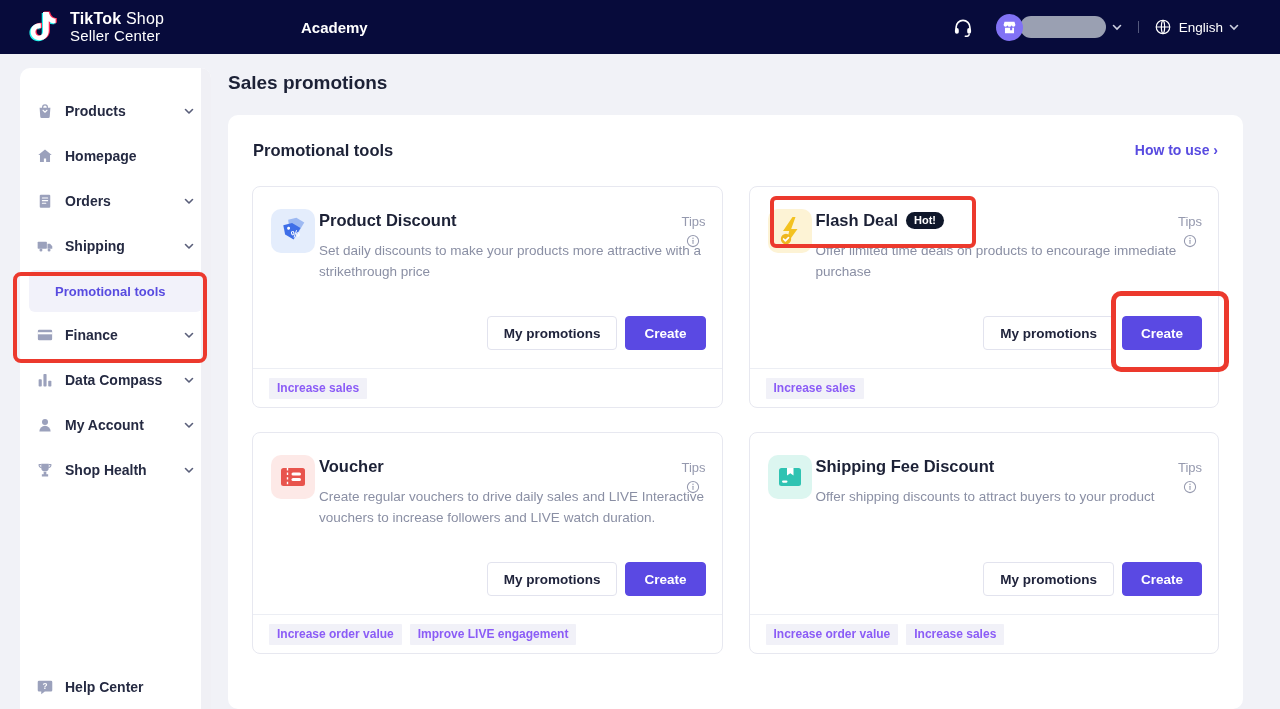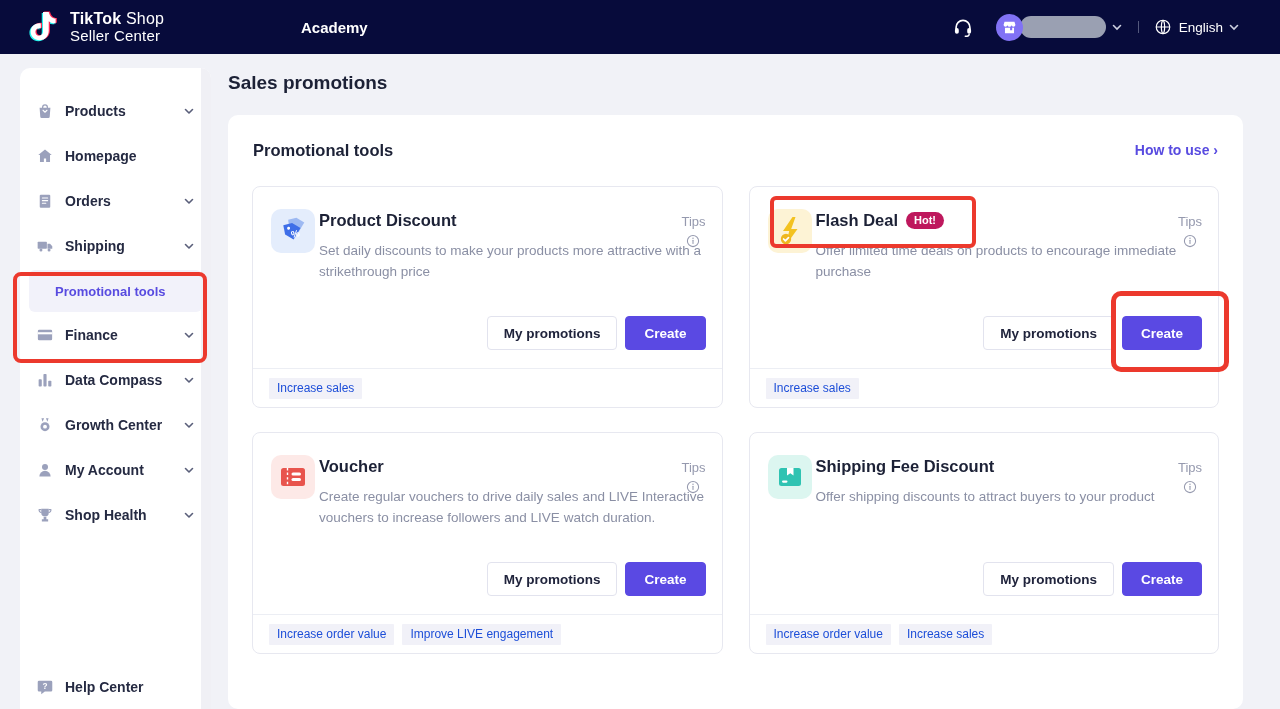--- a/index.html
+++ b/index.html
@@ -59,30 +59,30 @@
   .panel-head { height:70px; display:flex; align-items:center; justify-content:space-between; padding:0 25px; }
   .panel-title { font-size:16.5px; font-weight:700; color:#1c2136; }
   .howto { color:#584be0; font-size:14px; font-weight:700; cursor:pointer; }
 
   .cards { display:grid; grid-template-columns:1fr 1fr; column-gap:26px; row-gap:24px; padding:1px 24px; }
   .card { position:relative; height:222px; border:1px solid #e7e8f0; border-radius:8px; background:#fff; }
   .card-icon { position:absolute; left:18px; top:22px; width:44px; height:44px; }
   .card-icon svg { width:44px; height:44px; }
   .card-title-row { position:absolute; left:66px; top:24px; display:flex; align-items:center; }
   .card-title { font-size:16.5px; font-weight:700; color:#1c2136; }
-  .badge { margin-left:8px; background:#be185d; color:#fff; font-size:11px; font-weight:700; padding:3px 8px; border-radius:999px; line-height:1; }
+  .badge { margin-left:8px; background:#0f172a; color:#fff; font-size:11px; font-weight:700; padding:3px 8px; border-radius:999px; line-height:1; }
   .tips { position:absolute; right:16px; top:27px; display:flex; align-items:center; gap:5px; color:#9599ae; font-size:13px; cursor:pointer;flex-direction:column; }
   .info-ic { width:14px; height:14px; display:flex; }
   .card-desc { position:absolute; left:66px; top:53px; width:402px; font-size:13.5px; line-height:21px; color:#8a8fa4; }
   .card-btns { position:absolute; right:16px; top:129px; display:flex; gap:8px; }
   .btn { height:34px; display:flex; align-items:center; border-radius:4px; font-size:13.5px; font-weight:700; cursor:pointer; font-family:"Liberation Sans",sans-serif; }
   .btn-sec { padding:0 16px; background:#fff; border:1px solid #e2e3ee; color:#20243c; }
   .btn-pri { padding:0 18px; background:#5a49e3; border:1px solid #5a49e3; color:#fff; }
   .card-foot { position:absolute; left:0; right:0; bottom:0; height:39px; border-top:1px solid #eceef4; display:flex; align-items:center; gap:8px; padding:0 16px; }
-  .tag { background:#f1f1f8; color:#1d4ed8; font-size:12px; font-weight:400; padding:3.5px 8px; border-radius:1px; white-space:nowrap; }
+  .tag { background:#f1f1f8; color:#8b5cf6; font-size:12px; font-weight:700; padding:3.5px 8px; border-radius:1px; white-space:nowrap; }
 
   
   .ann { position:absolute; border:4px solid #ec392d; border-radius:8px; pointer-events:none; z-index:50; }
   #ann-sidebar { left:13px; top:272px; width:194px; height:91px; }
   #ann-flash   { left:770px; top:196px; width:206px; height:52px; border-radius:6px; }
   #ann-create  { left:1111px; top:291px; width:118px; height:81px; border-width:5px; border-radius:10px; }
 </style>
 </head>
 <body>
 
@@ -209,35 +209,20 @@
       </div>
       <div class="nav-item">
         <span class="ic">
           <svg viewBox="0 0 24 24" fill="currentColor">
             <rect x="3.5" y="11" width="4.2" height="9.5" rx="1"></rect>
             <rect x="9.9" y="4" width="4.2" height="16.5" rx="1"></rect>
             <rect x="16.3" y="13" width="4.2" height="7.5" rx="1"></rect>
           </svg>
         </span>
         <span class="lbl">Data Compass</span>
-        <span class="chev">
-          <svg viewBox="0 0 12 12" fill="none" stroke="currentColor" stroke-width="1.6" stroke-linecap="round" stroke-linejoin="round">
-            <path d="M2.5 4.5 6 8l3.5-3.5"></path>
-          </svg>
-        </span>
-      </div>
-      <div class="nav-item">
-        <span class="ic">
-          <svg viewBox="0 0 24 24" fill="currentColor">
-            <path d="M7.2 3h3.6l-2 4.6L7.2 3zm6 0h3.6l-1.6 4.6L13.2 3z"></path>
-            <circle cx="12" cy="14.2" r="6"></circle>
-            <circle cx="12" cy="14.2" r="2.6" fill="#fff"></circle>
-          </svg>
-        </span>
-        <span class="lbl">Growth Center</span>
         <span class="chev">
           <svg viewBox="0 0 12 12" fill="none" stroke="currentColor" stroke-width="1.6" stroke-linecap="round" stroke-linejoin="round">
             <path d="M2.5 4.5 6 8l3.5-3.5"></path>
           </svg>
         </span>
       </div>
       <div class="nav-item">
         <span class="ic">
           <svg viewBox="0 0 24 24" fill="currentColor">
             <circle cx="12" cy="8" r="4"></circle>

